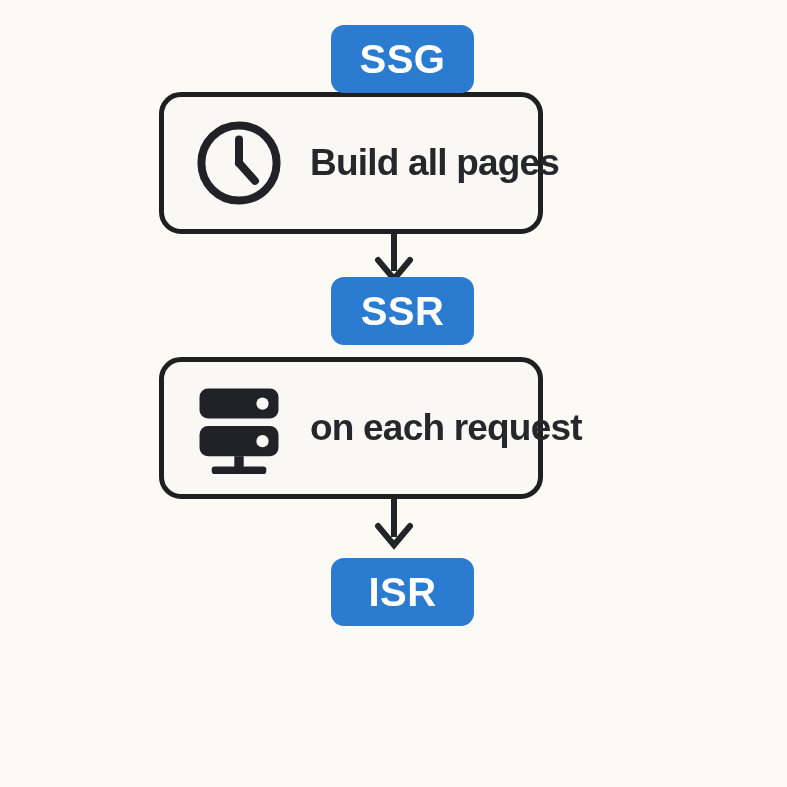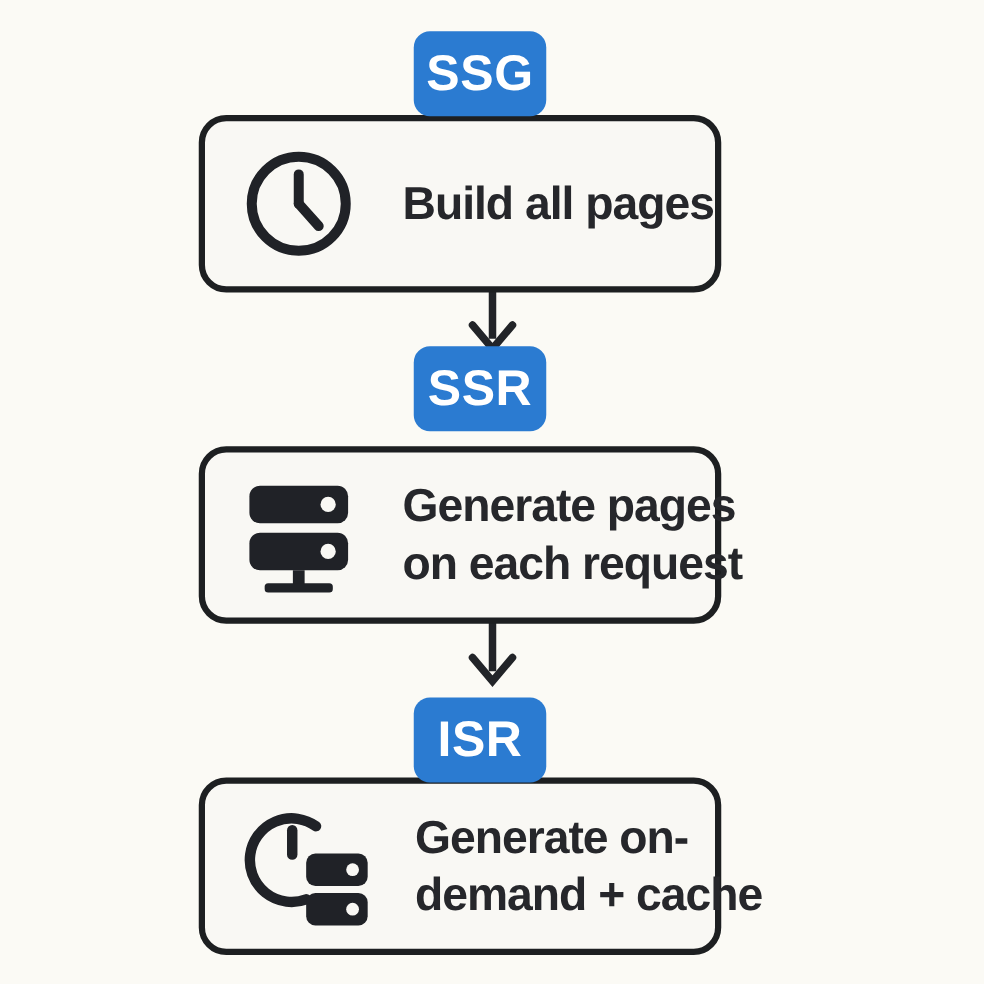--- a/index.html
+++ b/index.html
@@ -8,41 +8,41 @@
     background: #fbfaf5;
     font-family: "Liberation Sans", sans-serif;
     position: relative;
     overflow: hidden;
   }
   .canvas { position: absolute; inset: 0; }
 
   .badge {
     position: absolute;
     left: 331px;
-    width: 106px; height: 68px;
+    width: 143px; height: 68px;
     background: #2b7bd1;
     border-radius: 13px;
     color: #ffffff;
     display: flex; align-items: center; justify-content: center;
     font-size: 40px; font-weight: bold;
     letter-spacing: 0.5px;
     z-index: 2;
   }
 
   .node-box {
     position: absolute;
     left: 159px;
-    width: 418px; height: 142px;
+    width: 384px; height: 142px;
     box-sizing: border-box;
     background: #f9f8f4;
     border: 5px solid #1d1f21;
     border-radius: 22px;
     display: flex; align-items: center;
     padding: 0 18px 0 28px;
-    gap: 36px;
+    gap: 24px;
     z-index: 1;
   }
 
   .node-icon { flex: 0 0 auto; display: flex; align-items: center; justify-content: center; }
 
   .node-label {
     font-size: 37px; font-weight: bold;
     color: #26272b;
     line-height: 1.24;
     letter-spacing: -0.8px;
@@ -94,45 +94,28 @@
       <svg width="94" height="94" viewBox="0 0 100 100" fill="none">
         <rect x="8" y="8" width="84" height="32" rx="9" fill="#202227"></rect>
         <rect x="8" y="48" width="84" height="32" rx="9" fill="#202227"></rect>
         <circle cx="75" cy="24" r="6.5" fill="#f9f8f4"></circle>
         <circle cx="75" cy="64" r="6.5" fill="#f9f8f4"></circle>
         <rect x="45" y="80" width="10" height="14" fill="#202227"></rect>
         <rect x="21" y="91" width="58" height="8" rx="3" fill="#202227"></rect>
       </svg>
     </span>
     <div class="node-label">
-      <span>Generate pages</span>
       <span>on each request</span>
     </div>
   </div>
 
   <div class="arrow" style="top:497px">
     <svg width="48" height="58" viewBox="0 0 48 58" fill="none">
       <line x1="24" y1="0" x2="24" y2="40" stroke="#222428" stroke-width="6"></line>
       <path d="M8 29 L24 48 L40 29" stroke="#222428" stroke-width="6" stroke-linecap="round" stroke-linejoin="miter"></path>
     </svg>
   </div>
 
   <div class="badge" style="top:558px">
     <span>ISR</span>
   </div>
-  <div class="node-box" style="top:622px">
-    <span class="node-icon">
-      <svg width="104" height="104" viewBox="0 0 112 112" fill="none">
-        <path d="M 65.5 21.5 A 36 36 0 1 0 57 84.5" stroke="#202227" stroke-width="9" stroke-linecap="round"></path>
-        <line x1="45" y1="25" x2="45" y2="46" stroke="#202227" stroke-width="9" stroke-linecap="round"></line>
-        <rect x="57" y="45" width="53" height="28" rx="8" fill="#202227"></rect>
-        <rect x="57" y="79" width="53" height="28" rx="8" fill="#202227"></rect>
-        <circle cx="97" cy="59" r="5.5" fill="#f9f8f4"></circle>
-        <circle cx="97" cy="93" r="5.5" fill="#f9f8f4"></circle>
-      </svg>
-    </span>
-    <div class="node-label">
-      <span>Generate on-</span>
-      <span>demand + cache</span>
-    </div>
-  </div>
 
 </div>
 
 </body></html>

